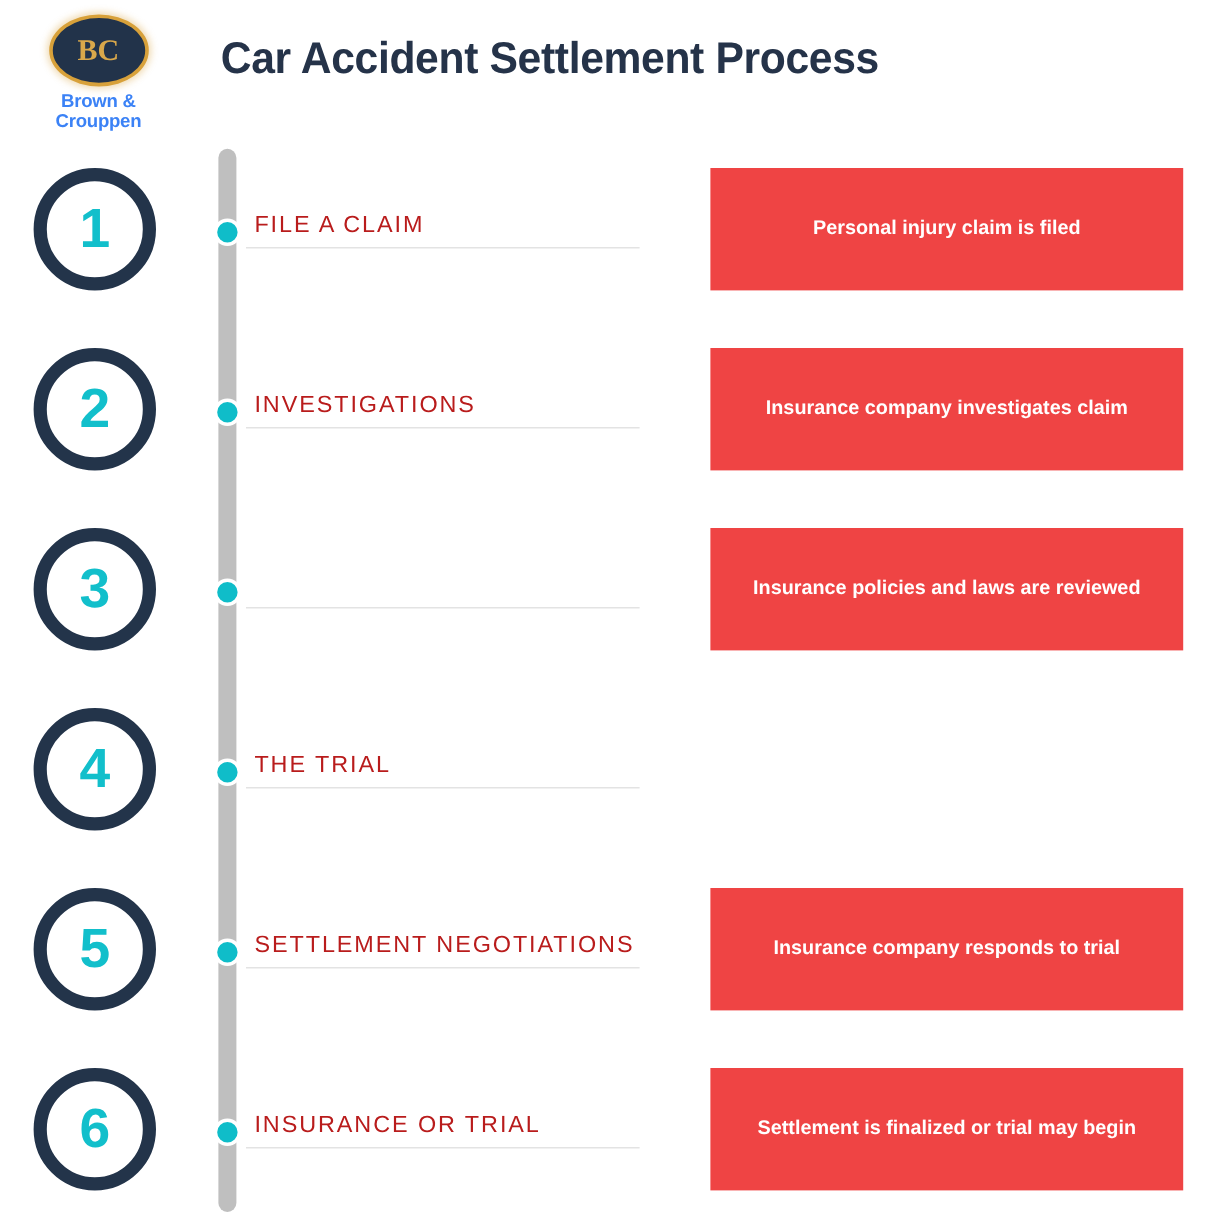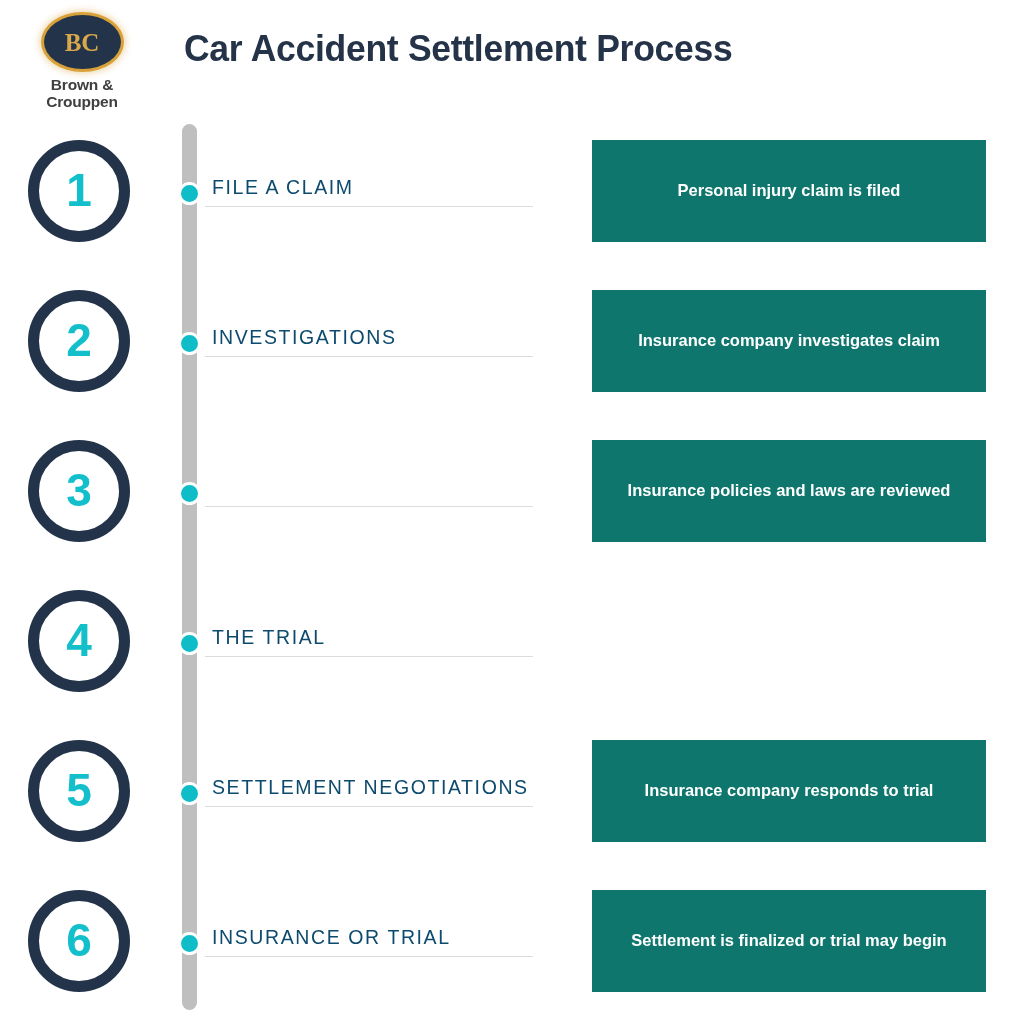--- a/index.html
+++ b/index.html
@@ -45,21 +45,21 @@
     font-family: "Liberation Serif", serif;
     font-weight: bold;
     font-size: 25px;
     color: #d9a84b;
     letter-spacing: 0px;
     line-height: 1;
   }
   .logo-name {
     font-size: 15.5px;
     font-weight: bold;
-    color: #404040;
+    color: #3b82f6;
     line-height: 1.12;
     letter-spacing: -0.2px;
   }
 
   
   .title {
     position: absolute;
     left: 184px;
     top: 28px;
     font-size: 37px;
@@ -118,40 +118,40 @@
     border-radius: 50%;
     background: #0fbdc9;
     border: 3px solid #ffffff;
     box-sizing: border-box;
   }
   .step-label {
     position: absolute;
     left: 212px;
     top: 38px;
     font-size: 19.5px;
-    color: #0c4a6e;
+    color: #b91c1c;
     letter-spacing: 1.6px;
     white-space: nowrap;
     line-height: 1;
   }
   .label-rule {
     position: absolute;
     left: 205px;
     top: 66px;
     width: 328px;
     height: 1px;
     background: #dcdcdc;
   }
   .info-box {
     position: absolute;
     left: 592px;
     top: 0px;
     width: 394px;
     height: 102px;
-    background: #0f766e;
+    background: #ef4444;
     display: flex;
     align-items: center;
     justify-content: center;
     box-sizing: border-box;
     padding: 0 12px;
   }
   .info-text {
     font-size: 16.5px;
     font-weight: bold;
     color: #ffffff;

